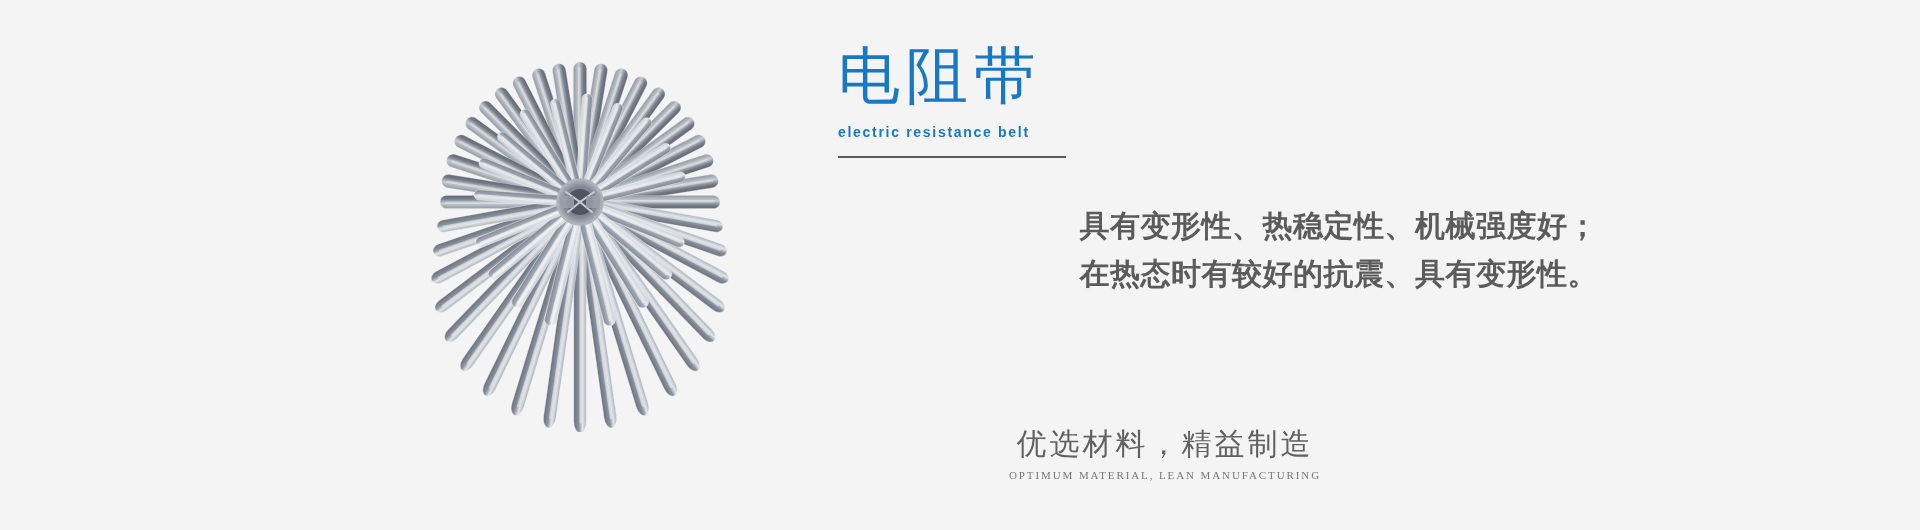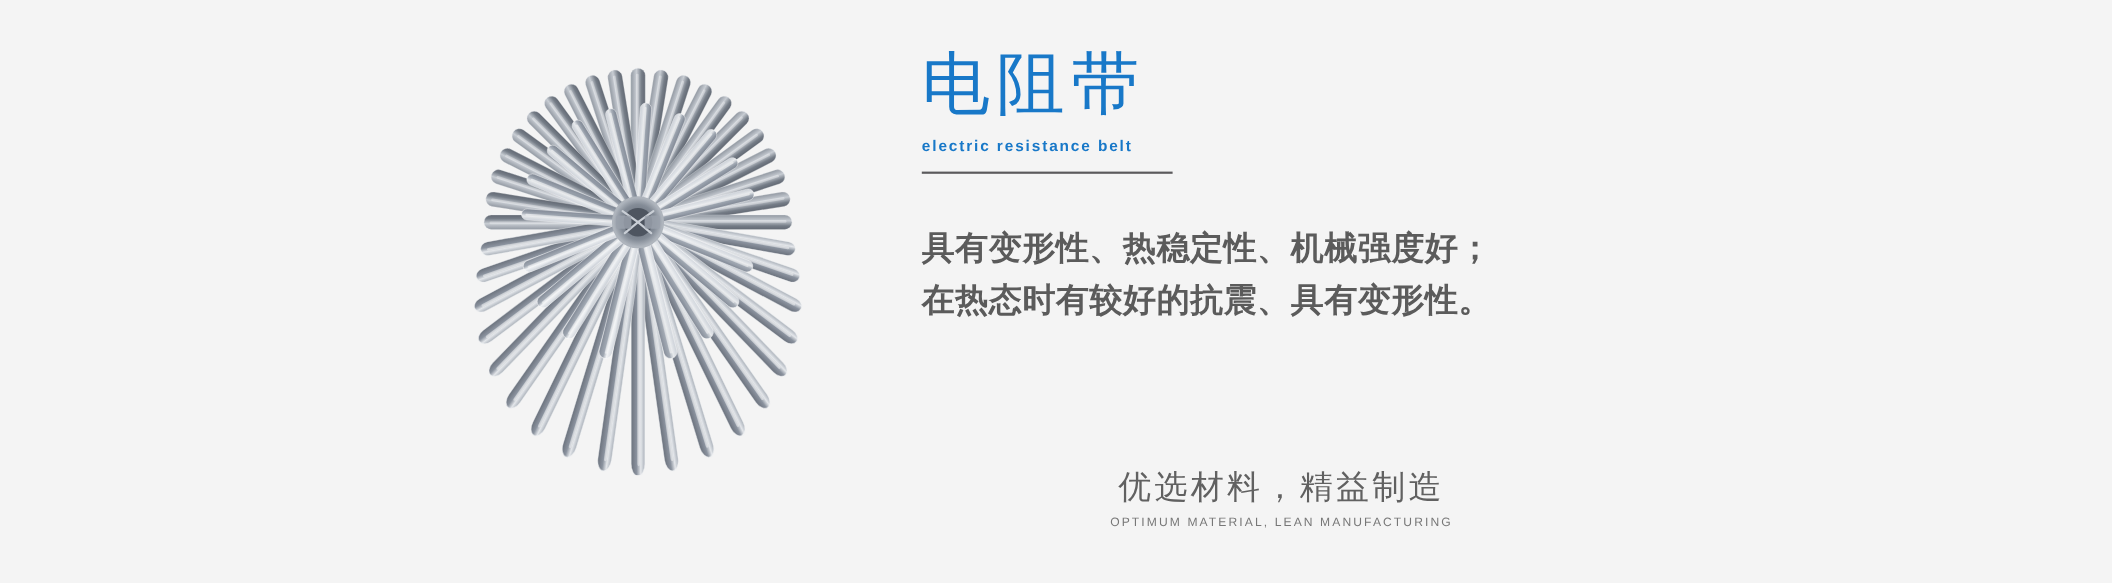--- a/index.html
+++ b/index.html
@@ -57,21 +57,21 @@
   }
   .desc {
     margin-top:44px;
     font-size:30px;
     line-height:48px;
     color:#5b5b5b;
     font-weight:600;
     letter-spacing:0.5px;
     font-family:"DejaVu Sans","Liberation Sans",sans-serif;
   }
-  .desc-line { display:block; white-space:nowrap; }
+  .desc-line { display:block; white-space:nowrap;text-align:right; }
 
   
   .slogan-block {
     position:absolute;
     left:955px; top:398px;
     width:420px;
     text-align:center;
     margin-top:28px;
   }
   .slogan-cn {
@@ -82,21 +82,21 @@
     font-weight:400;
     opacity:0.92;
     font-family:"DejaVu Sans","Liberation Sans",sans-serif;
     white-space:nowrap;
   }
   .slogan-en {
     margin-top:7px;
     font-size:11px;
     color:#6a6a6a;
     letter-spacing:1.9px;
-    font-family:Liberation Sans, sans-serif;
+    font-family:Liberation Serif, serif;
     opacity:0.9;
     white-space:nowrap;
   }
 </style>
 </head>
 <body>
 
 <div class="banner">
 
   <figure class="product-figure">

